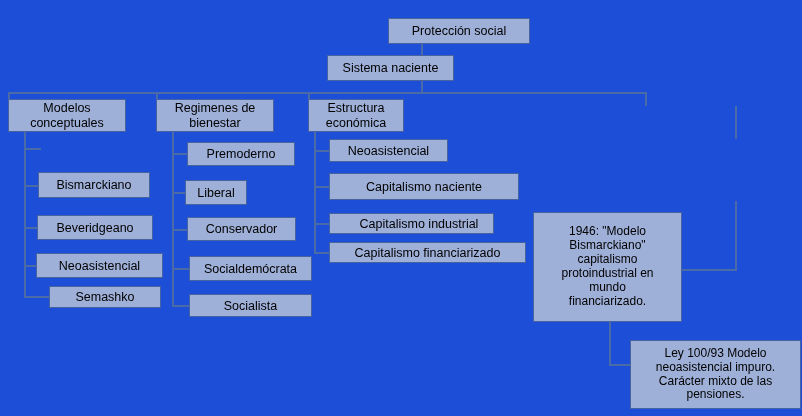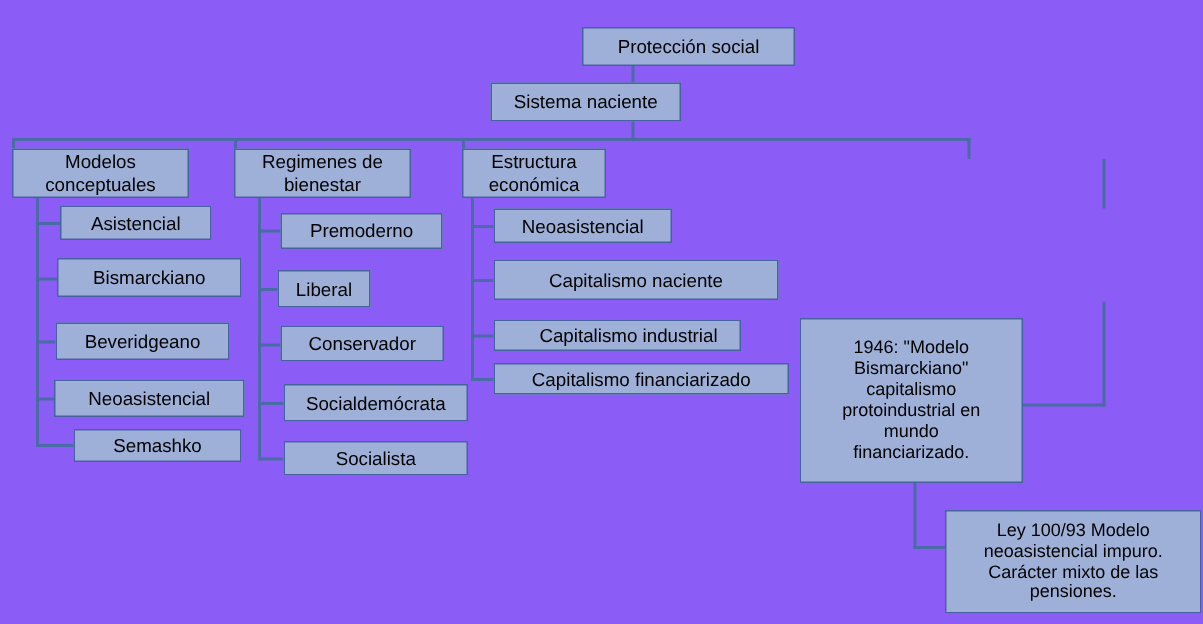--- a/index.html
+++ b/index.html
@@ -5,21 +5,21 @@
 <style>
   html,body{margin:0;padding:0;background:#ffffff;}
   body{
     font-family:"Liberation Sans","DejaVu Sans",sans-serif;
     -webkit-font-smoothing:antialiased;
   }
   #canvas{
     position:relative;
     width:802px;
     height:416px;
-    background:#8b5cf6;
+    background:#1d4ed8;
     overflow:hidden;
   }
   
   .box{
     position:absolute;
     box-sizing:border-box;
     background:#9fb0d8;
     border:1px solid #46629f;
     color:#000000;
     display:flex;
@@ -89,22 +89,21 @@
 
   <div class="box" style="left:327px; top:55px; width:127px; height:26px;">Sistema naciente</div>
 
   <div class="box tall" style="left:8px; top:99px; width:118px; height:33px;">Modelos
 conceptuales</div>
   <div class="box tall" style="left:156px; top:99px; width:118px; height:33px;">Regimenes de
 bienestar</div>
   <div class="box tall" style="left:308px; top:99px; width:96px; height:33px;">Estructura
 económica</div>
 
-  <div class="box" style="left:40px; top:137px; width:101px; height:23px;">Asistencial</div>
-  <div class="box" style="left:38px; top:172px; width:123px; height:26px;">Bismarckiano</div>
+  <div class="box" style="left:38px; top:172px; width:112px; height:26px;">Bismarckiano</div>
   <div class="box" style="left:37px; top:215px; width:116px; height:25px;">Beveridgeano</div>
   <div class="box" style="left:36px; top:253px; width:127px; height:25px;">Neoasistencial</div>
   <div class="box" style="left:49px; top:286px; width:112px; height:22px;">Semashko</div>
 
   <div class="box" style="left:187px; top:142px; width:108px; height:24px;">Premoderno</div>
   <div class="box" style="left:185px; top:180px; width:62px; height:25px;">Liberal</div>
   <div class="box" style="left:187px; top:217px; width:109px; height:24px;">Conservador</div>
   <div class="box" style="left:189px; top:256px; width:123px; height:25px;">Socialdemócrata</div>
   <div class="box" style="left:189px; top:294px; width:123px; height:23px;">Socialista</div>
 

